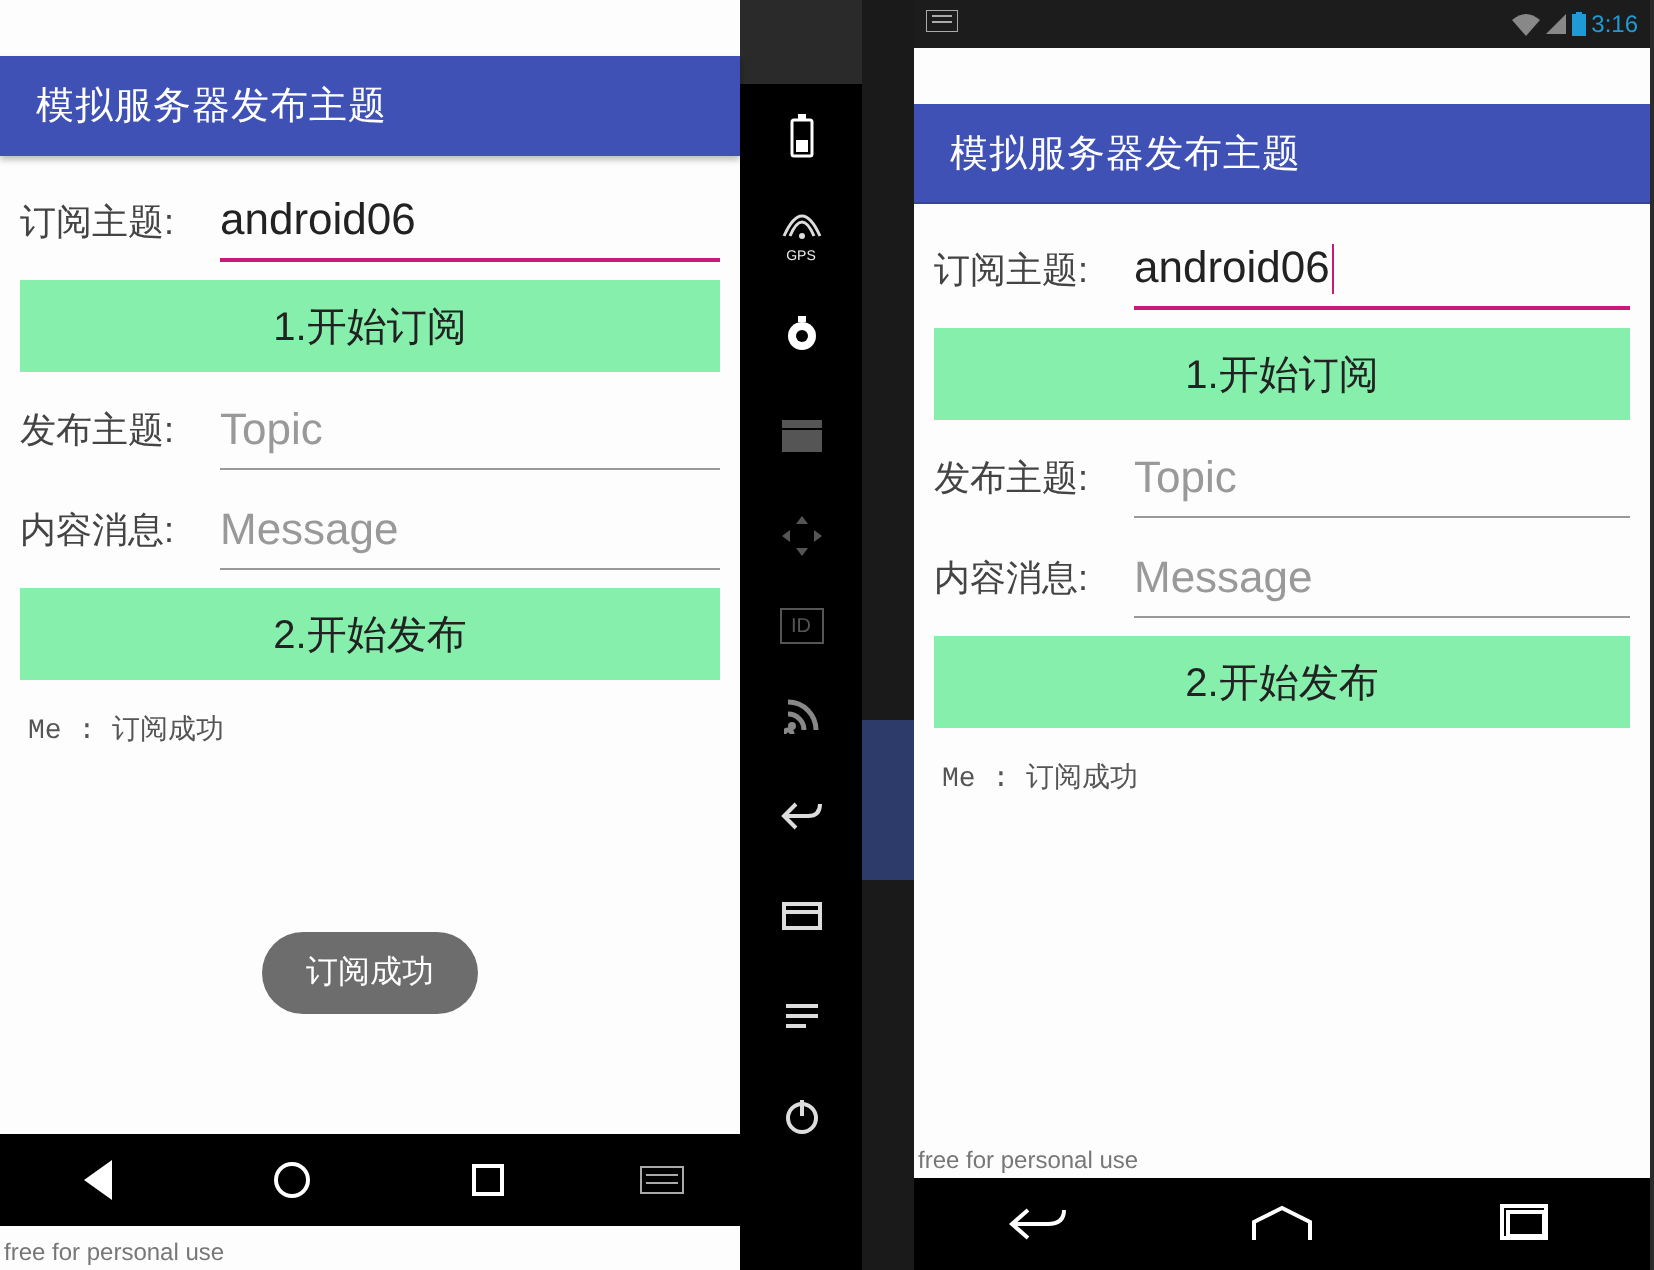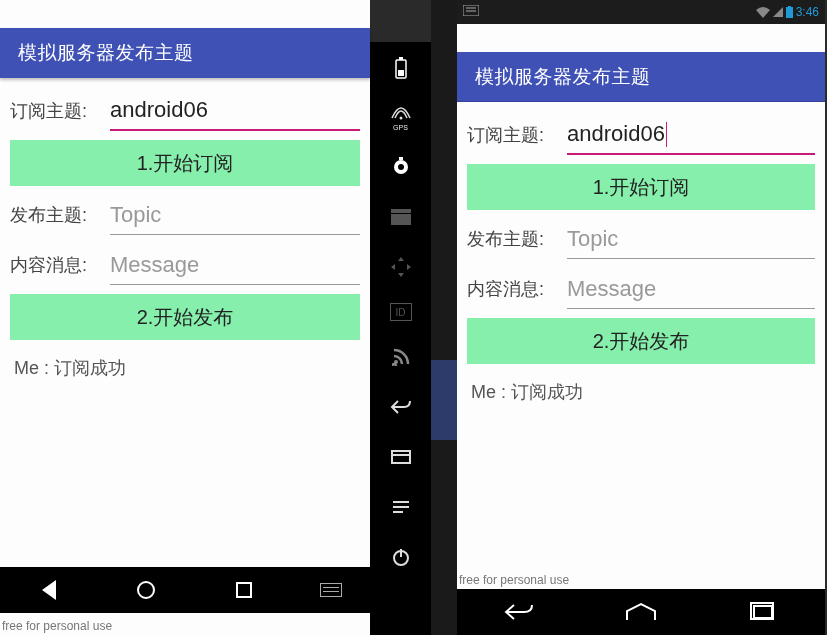--- a/index.html
+++ b/index.html
@@ -155,23 +155,24 @@
     height: 46px;
     background: #86efac;
     color: #222;
     font-size: 20px;
     display:flex;
     align-items:center;
     justify-content:center;
     margin: 4px 0;
   }
   .msg {
-    font-size: 18px;
+    font-size: 14px;
     color: #555;
     padding: 12px 4px;
+    font-family: Liberation Mono, monospace;
   }
   .toast-area {
     display:flex;
     justify-content:center;
     margin-top: 80px;
   }
   .toast {
     background: #6d6d6d;
     color:#fff;
     font-size:16px;
@@ -273,20 +274,25 @@
         <span>Message</span>
       </div>
     </div>
 
     <div class="btn">
       <span>2.开始发布</span>
     </div>
 
     <div class="msg">Me : 订阅成功</div>
 
+    <div class="toast-area">
+      <div class="toast">
+        <span>订阅成功</span>
+      </div>
+    </div>
   </div>
 
   <div class="nav-bar">
     <div class="nav-shape">
         <div class="nav-back-tri"></div>
       </div>
     <div class="nav-shape">
         <div class="nav-circle"></div>
       </div>
     <div class="nav-shape">
@@ -391,21 +397,21 @@
     <div class="sb-right">
       <span class="wifi">
         <svg width="14" height="11" viewBox="0 0 14 11">
             <path d="M7 11 L0 3 Q7 -3 14 3 Z" fill="#888"></path>
           </svg>
       </span>
       <span style="display:inline-block;width:0;height:0;border-left:10px solid transparent;border-bottom:10px solid #888;"></span>
       <span style="width:7px;height:11px;background:#1e9bd6;border:1px solid #1e9bd6;position:relative;">
         <span style="position:absolute;top:-2px;left:1px;width:3px;height:2px;background:#1e9bd6;"></span>
       </span>
-      <span style="color:#1e9bd6;">3:46</span>
+      <span style="color:#1e9bd6;">3:16</span>
     </div>
   </div>
 
   <div class="title-bar flat">
     <span>模拟服务器发布主题</span>
   </div>
 
   <div class="form-area">
 
     <div class="row">

